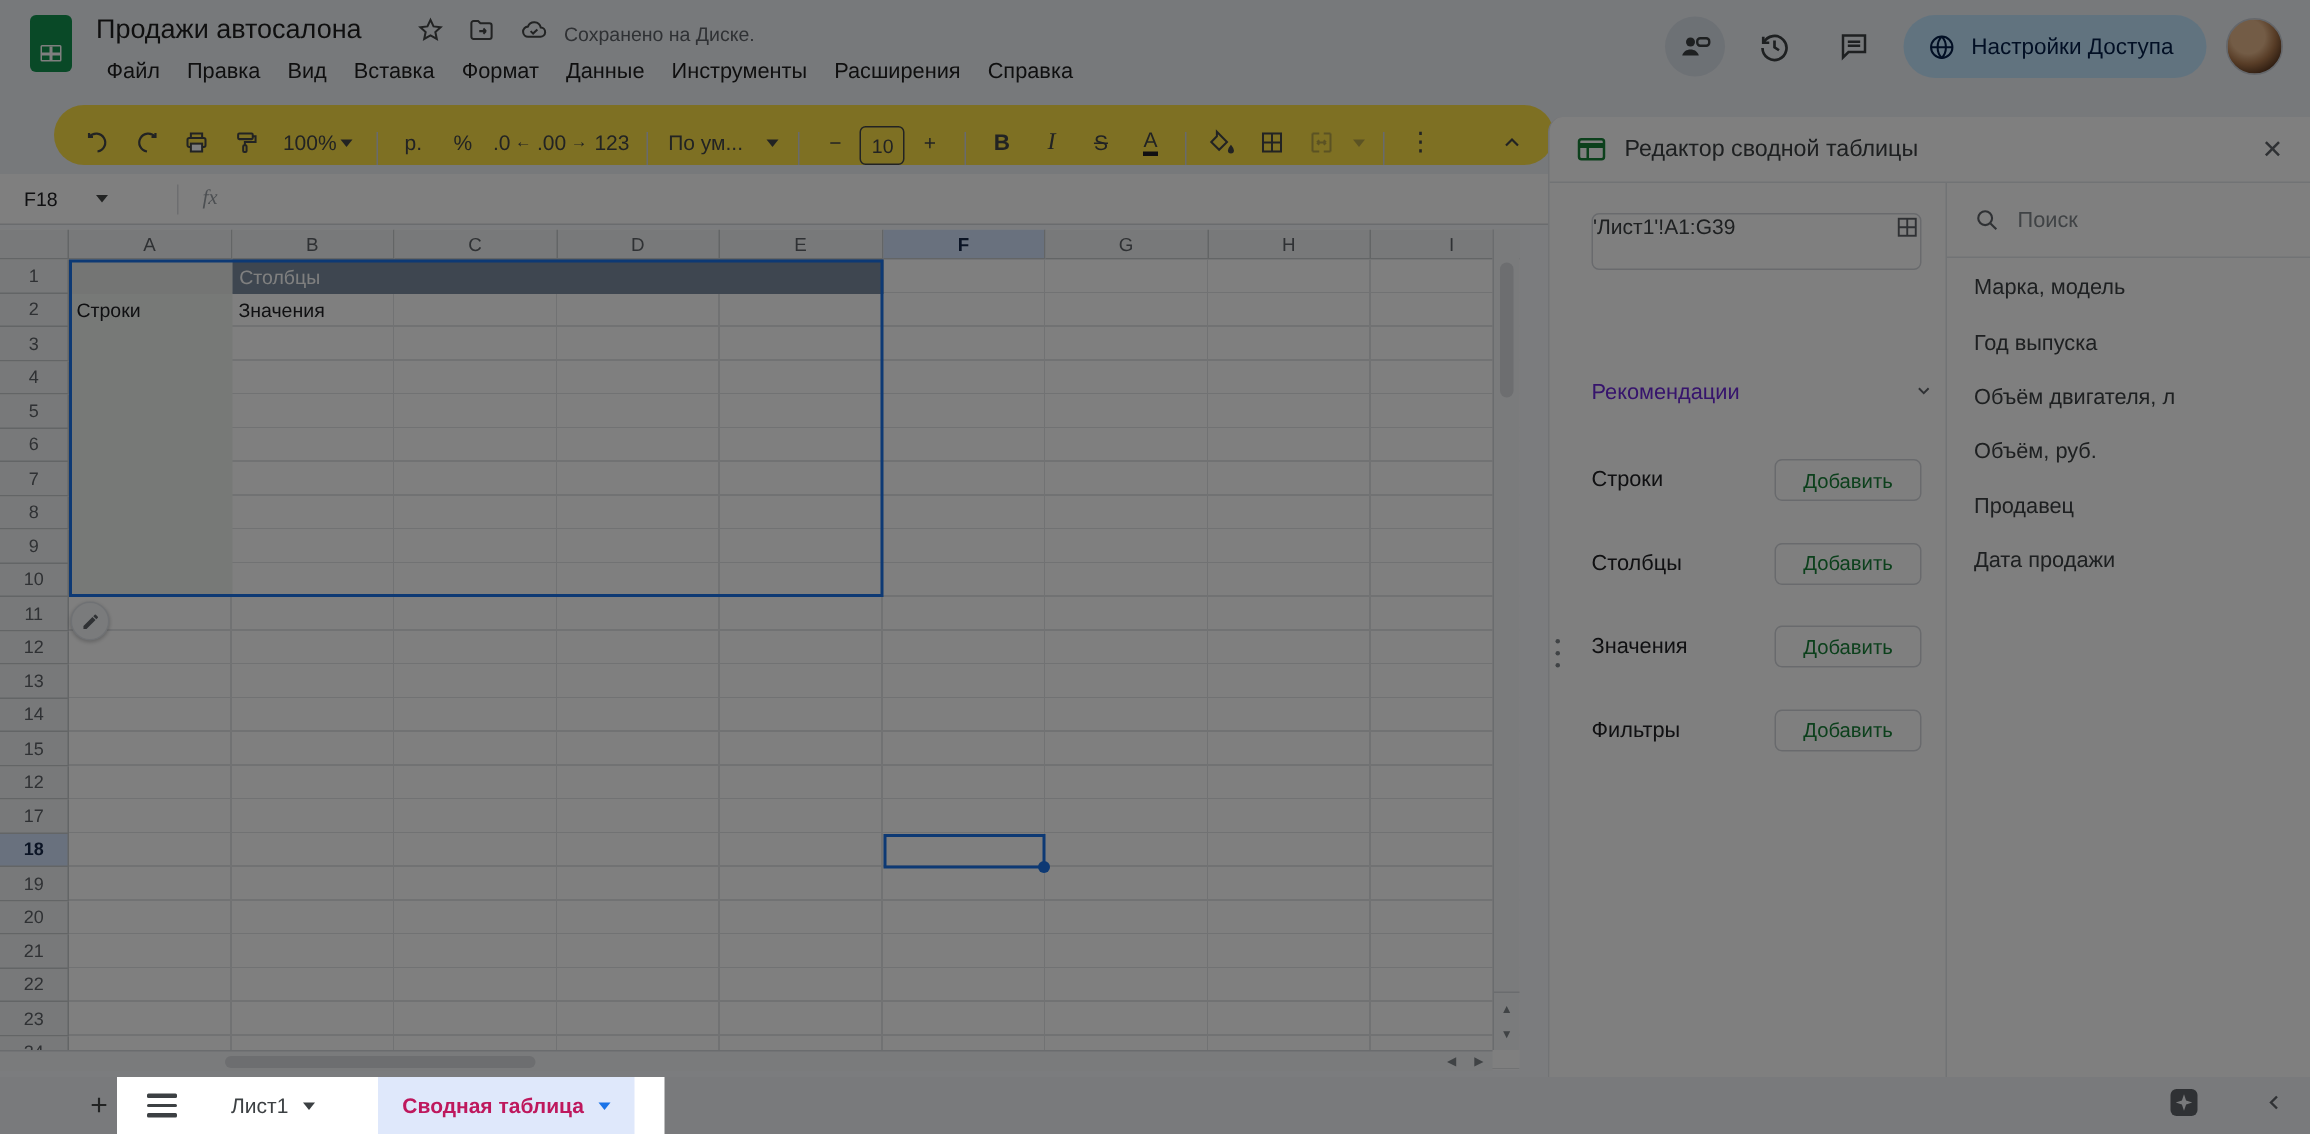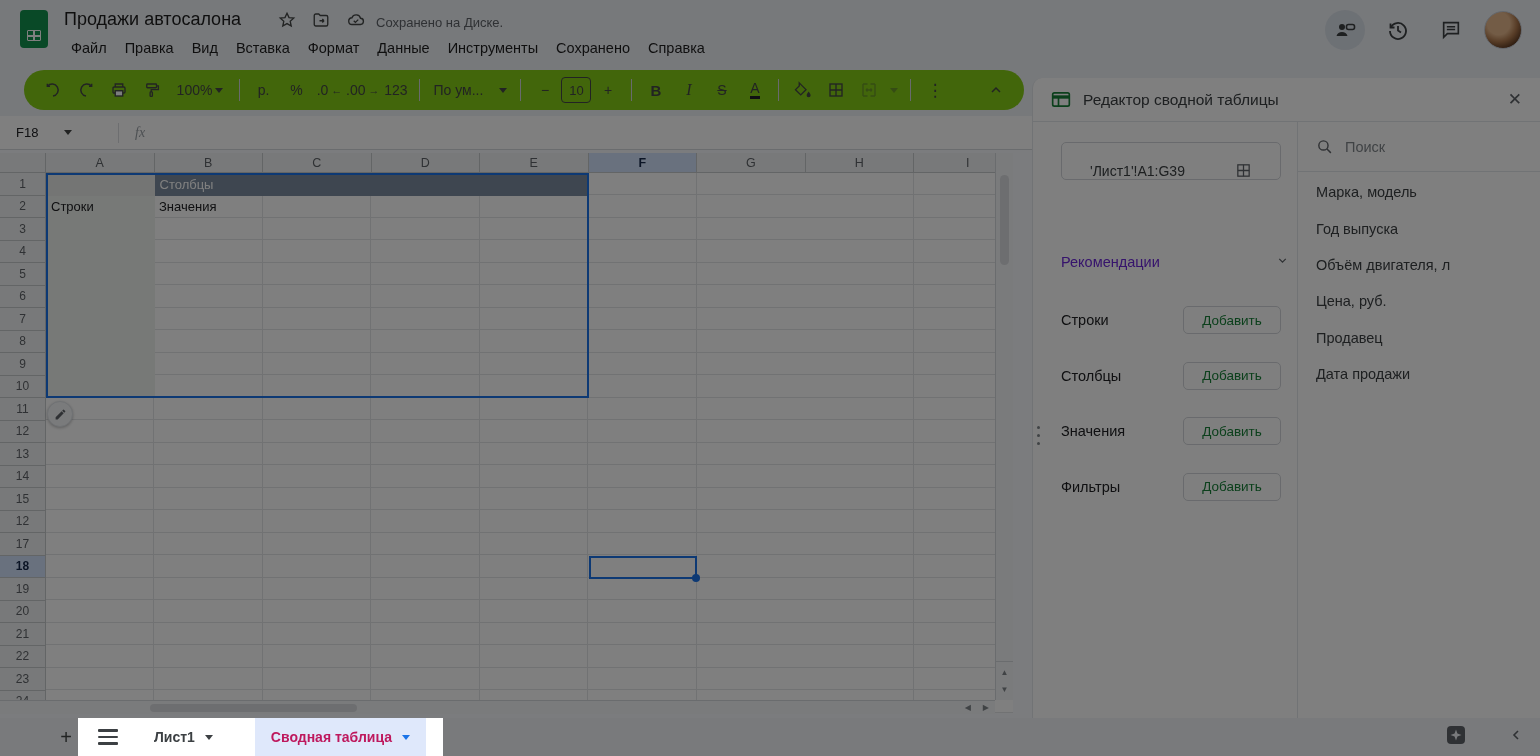--- a/index.html
+++ b/index.html
@@ -23,22 +23,22 @@
   .round-ico { width:40px; height:40px; border-radius:50%; display:flex; align-items:center; justify-content:center; color:#3c4043; }
   .presence-bg { background:#dbe2ea; }
   .share-pill { height:42px; border-radius:21px; background:#c2e7ff; color:#041e49;
     display:flex; align-items:center; gap:10px; padding:0 22px 0 16px; font-size:15px; font-weight:500; }
   .avatar { width:38px; height:38px; border-radius:50%;
     background:radial-gradient(circle at 38% 32%, #e7b98d 0 34%, #b07a4e 55%, #5d3a22 78%, #402515 100%);
     border:1px solid #c9ced6; }
 
   
   .toolstrip { position:absolute; left:0; top:64px; width:1540px; height:52px; background:#eef2f7; }
-  .toolpill { position:absolute; left:24px; top:70px; width:1000px; height:40px; border-radius:20px;
-    background:#84cc16; display:flex; align-items:center; padding:0 12px; color:#444746; }
+  .toolpill { position:absolute; left:36px; top:70px; width:1000px; height:40px; border-radius:20px;
+    background:#fde047; display:flex; align-items:flex-end; padding:0 12px; color:#444746; }
   .tbtn { min-width:33px; height:30px; display:flex; align-items:center; justify-content:center;
     border-radius:4px; font-size:14px; color:#444746; cursor:pointer; gap:3px; }
   .tsep { width:1px; height:22px; background:#d0d4da; margin:0 7px; }
   .caret { width:0; height:0; border-left:4px solid transparent; border-right:4px solid transparent;
     border-top:5px solid #444746; display:inline-block; }
   .size-box { width:30px; height:26px; border:1.5px solid #444746; border-radius:4px;
     display:flex; align-items:center; justify-content:center; font-size:13px; }
   .bold-b { font-weight:bold; font-size:15px; }
   .ital-i { font-style:italic; font-family:"Liberation Serif",serif; font-size:16px; }
   .strik  { text-decoration:line-through; font-size:14px; }
@@ -104,21 +104,21 @@
   
   .panel { position:absolute; left:1032px; top:78px; width:508px; height:640px; background:#fff;
     border-radius:10px 0 0 0; border-left:1px solid #e3e6ea; }
   .panel-head { position:absolute; left:0; top:0; width:100%; height:44px; display:flex;
     align-items:center; padding:0 18px; gap:12px; border-bottom:1px solid #e3e6ea;justify-content:center; }
   .panel-title { font-size:15.5px; font-weight:500; color:#3c4043; flex:1; }
   .pv-ico { color:#188038; display:flex; }
   .close-x { color:#5f6368; font-size:17px; cursor:pointer; }
   .panel-left { position:absolute; left:0; top:44px; width:264px; bottom:0; }
   .range-box { position:absolute; left:28px; top:20px; width:220px; height:38px; border:1px solid #d2d5da;
-    border-radius:5px; display:flex; align-items:flex-end; padding:0 28px; gap:8px; }
+    border-radius:5px; display:flex; align-items:flex-start; padding:0 0; gap:8px; }
   .range-text { flex:1; font-size:14px; color:#3c4043; }
   .reco-row { position:absolute; left:28px; top:132px; width:228px; display:flex; align-items:center; }
   .reco-label { font-size:14.5px; color:#6d28d9; flex:1; }
   .chev { color:#5f6368; font-size:12px; }
   .sec-row { position:absolute; left:28px; width:220px; height:28px; display:flex; align-items:center; }
   .sec-label { flex:1; font-size:14.5px; color:#202124; }
   .add-btn { width:98px; height:28px; border:1px solid #d2d5da; border-radius:5px; background:#fff;
     color:#188038; font-size:13.5px; font-weight:500; display:flex; align-items:center; justify-content:center;
     cursor:pointer; font-family:inherit; }
   .drag-dots { position:absolute; left:4px; top:304px; display:flex; flex-direction:column; gap:5px; }
@@ -181,21 +181,21 @@
   </div>
   <div class="saved">Сохранено на Диске.</div>
   <div class="menubar">
       <div class="menu-item">Файл</div>
       <div class="menu-item">Правка</div>
       <div class="menu-item">Вид</div>
       <div class="menu-item">Вставка</div>
       <div class="menu-item">Формат</div>
       <div class="menu-item">Данные</div>
       <div class="menu-item">Инструменты</div>
-      <div class="menu-item">Сохранено</div>
+      <div class="menu-item">Расширения</div>
       <div class="menu-item">Справка</div>
     </div>
   <div class="top-actions">
     <div class="round-ico presence-bg">
       <svg width="24" height="24" viewBox="0 0 24 24" fill="currentColor">
           <circle cx="9" cy="9" r="3"></circle>
           <path d="M3.5 18c.6-2.6 2.9-4 5.5-4s4.9 1.4 5.5 4z"></path>
           <rect x="13.5" y="6.5" width="8" height="5" rx="2" fill="none" stroke="currentColor" stroke-width="1.6"></rect>
         </svg>
     </div>
@@ -204,20 +204,27 @@
           <path d="M4.5 5.5v4h4"></path>
           <path d="M4.8 9.5a8 8 0 11-.8 3.5"></path>
           <path d="M12 8v4.5l3 2"></path>
         </svg>
     </div>
     <div class="round-ico">
       <svg width="22" height="22" viewBox="0 0 24 24" fill="none" stroke="currentColor" stroke-width="1.8">
           <path d="M4 4h16v12H8l-4 4V4z"></path>
           <path d="M7.5 8.5h9M7.5 11.5h9"></path>
         </svg>
+    </div>
+    <div class="share-pill">
+      <svg width="19" height="19" viewBox="0 0 24 24" fill="none" stroke="currentColor" stroke-width="1.7">
+          <circle cx="12" cy="12" r="9"></circle>
+          <path d="M3 12h18M12 3c2.5 2.5 3.5 5.5 3.5 9S14.5 18.5 12 21M12 3c-2.5 2.5-3.5 5.5-3.5 9s1 6.5 3.5 9"></path>
+        </svg>
+      <span>Настройки Доступа</span>
     </div>
     <div class="avatar"></div>
   </div>
 </div>
 
 <div class="toolstrip"></div>
 <div class="toolpill">
   <div class="tbtn">
     <svg width="18" height="18" viewBox="0 0 24 24" fill="none" stroke="currentColor" stroke-width="2">
         <path d="M8 7H4.5V3.5"></path>
@@ -447,21 +454,21 @@
       <svg width="17" height="17" viewBox="0 0 24 24" fill="none" stroke="currentColor" stroke-width="2">
           <circle cx="10.5" cy="10.5" r="6.5"></circle>
           <path d="M15.5 15.5L21 21"></path>
         </svg>
       <input class="search-input" placeholder="Поиск" style="">
     </div>
     <div class="fields">
         <div class="field-item">Марка, модель</div>
         <div class="field-item">Год выпуска</div>
         <div class="field-item">Объём двигателя, л</div>
-        <div class="field-item">Цена, руб.</div>
+        <div class="field-item">Объём, руб.</div>
         <div class="field-item">Продавец</div>
         <div class="field-item">Дата продажи</div>
       </div>
   </div>
 </div>
 
 <div class="sheetbar">
   <div class="add-sheet">+</div>
   <div class="sheet-right">
     <span>
@@ -476,21 +483,21 @@
         </svg>
     </span>
   </div>
 </div>
 <div class="spotlight">
   <div class="hamburger">
       <i></i>
       <i></i>
       <i></i>
     </div>
-  <div class="tab" style="margin-left:18px;font-weight:bold;">
+  <div class="tab" style="margin-left:18px;">
     <span>Лист1</span>
     <span class="caret"></span>
   </div>
   <div class="tab active">
     <span>Сводная таблица</span>
     <span class="caret"></span>
   </div>
 </div>
 
 <div class="dim"></div>

